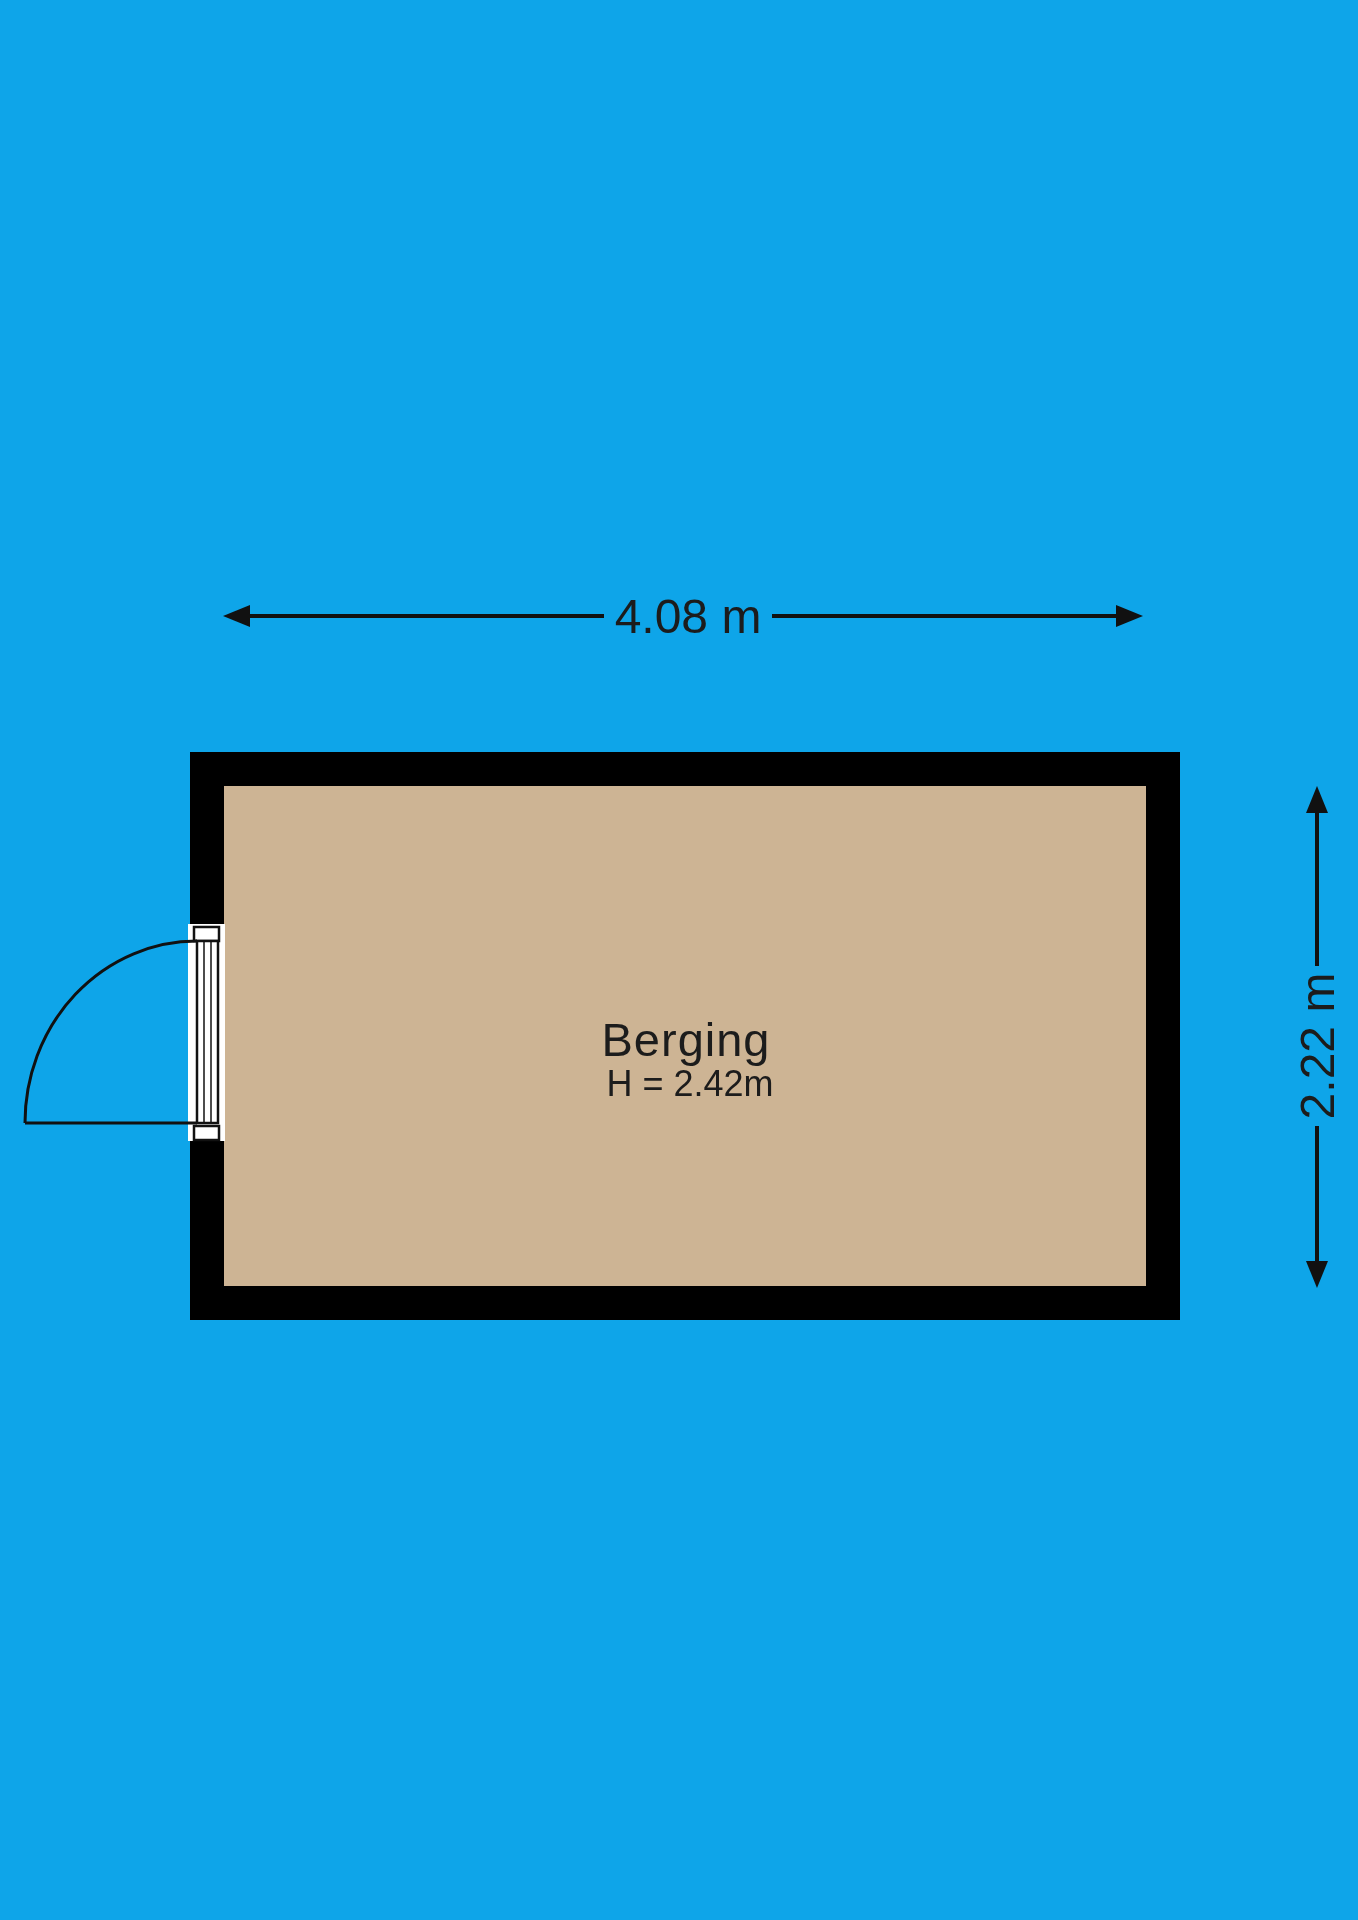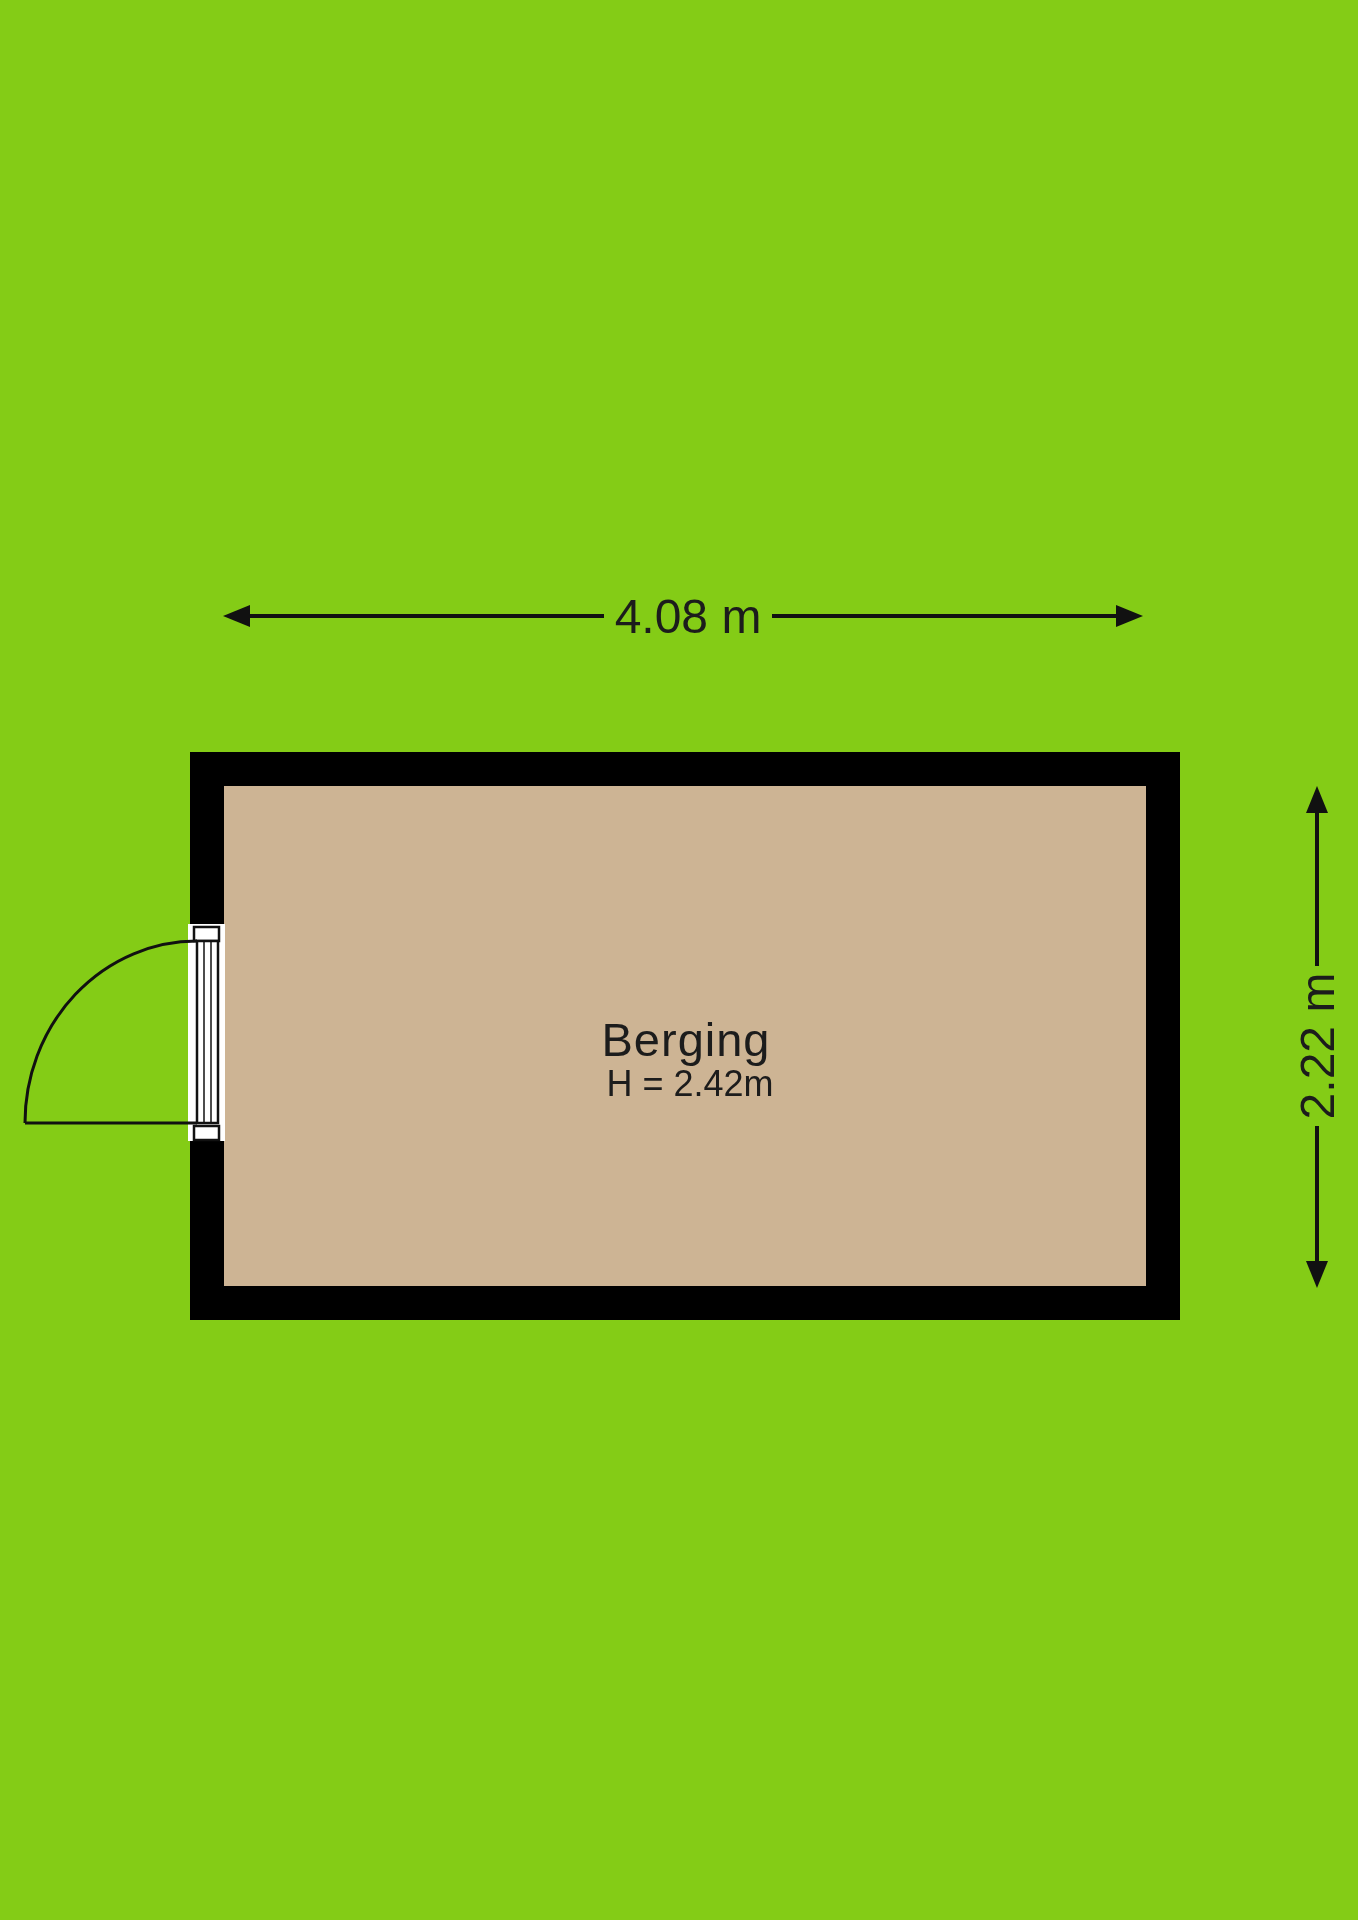--- a/index.html
+++ b/index.html
@@ -4,21 +4,21 @@
 <style>
   html, body {
     margin: 0;
     padding: 0;
     background: #ffffff;
   }
   .canvas {
     position: relative;
     width: 1358px;
     height: 1920px;
-    background: #84cc16;
+    background: #0ea5e9;
     overflow: hidden;
     font-family: "Liberation Sans", sans-serif;
   }
   svg { display: block; }
   .dim-line {
     stroke: #111111;
     stroke-width: 4;
     fill: none;
   }
   .arrowhead {

